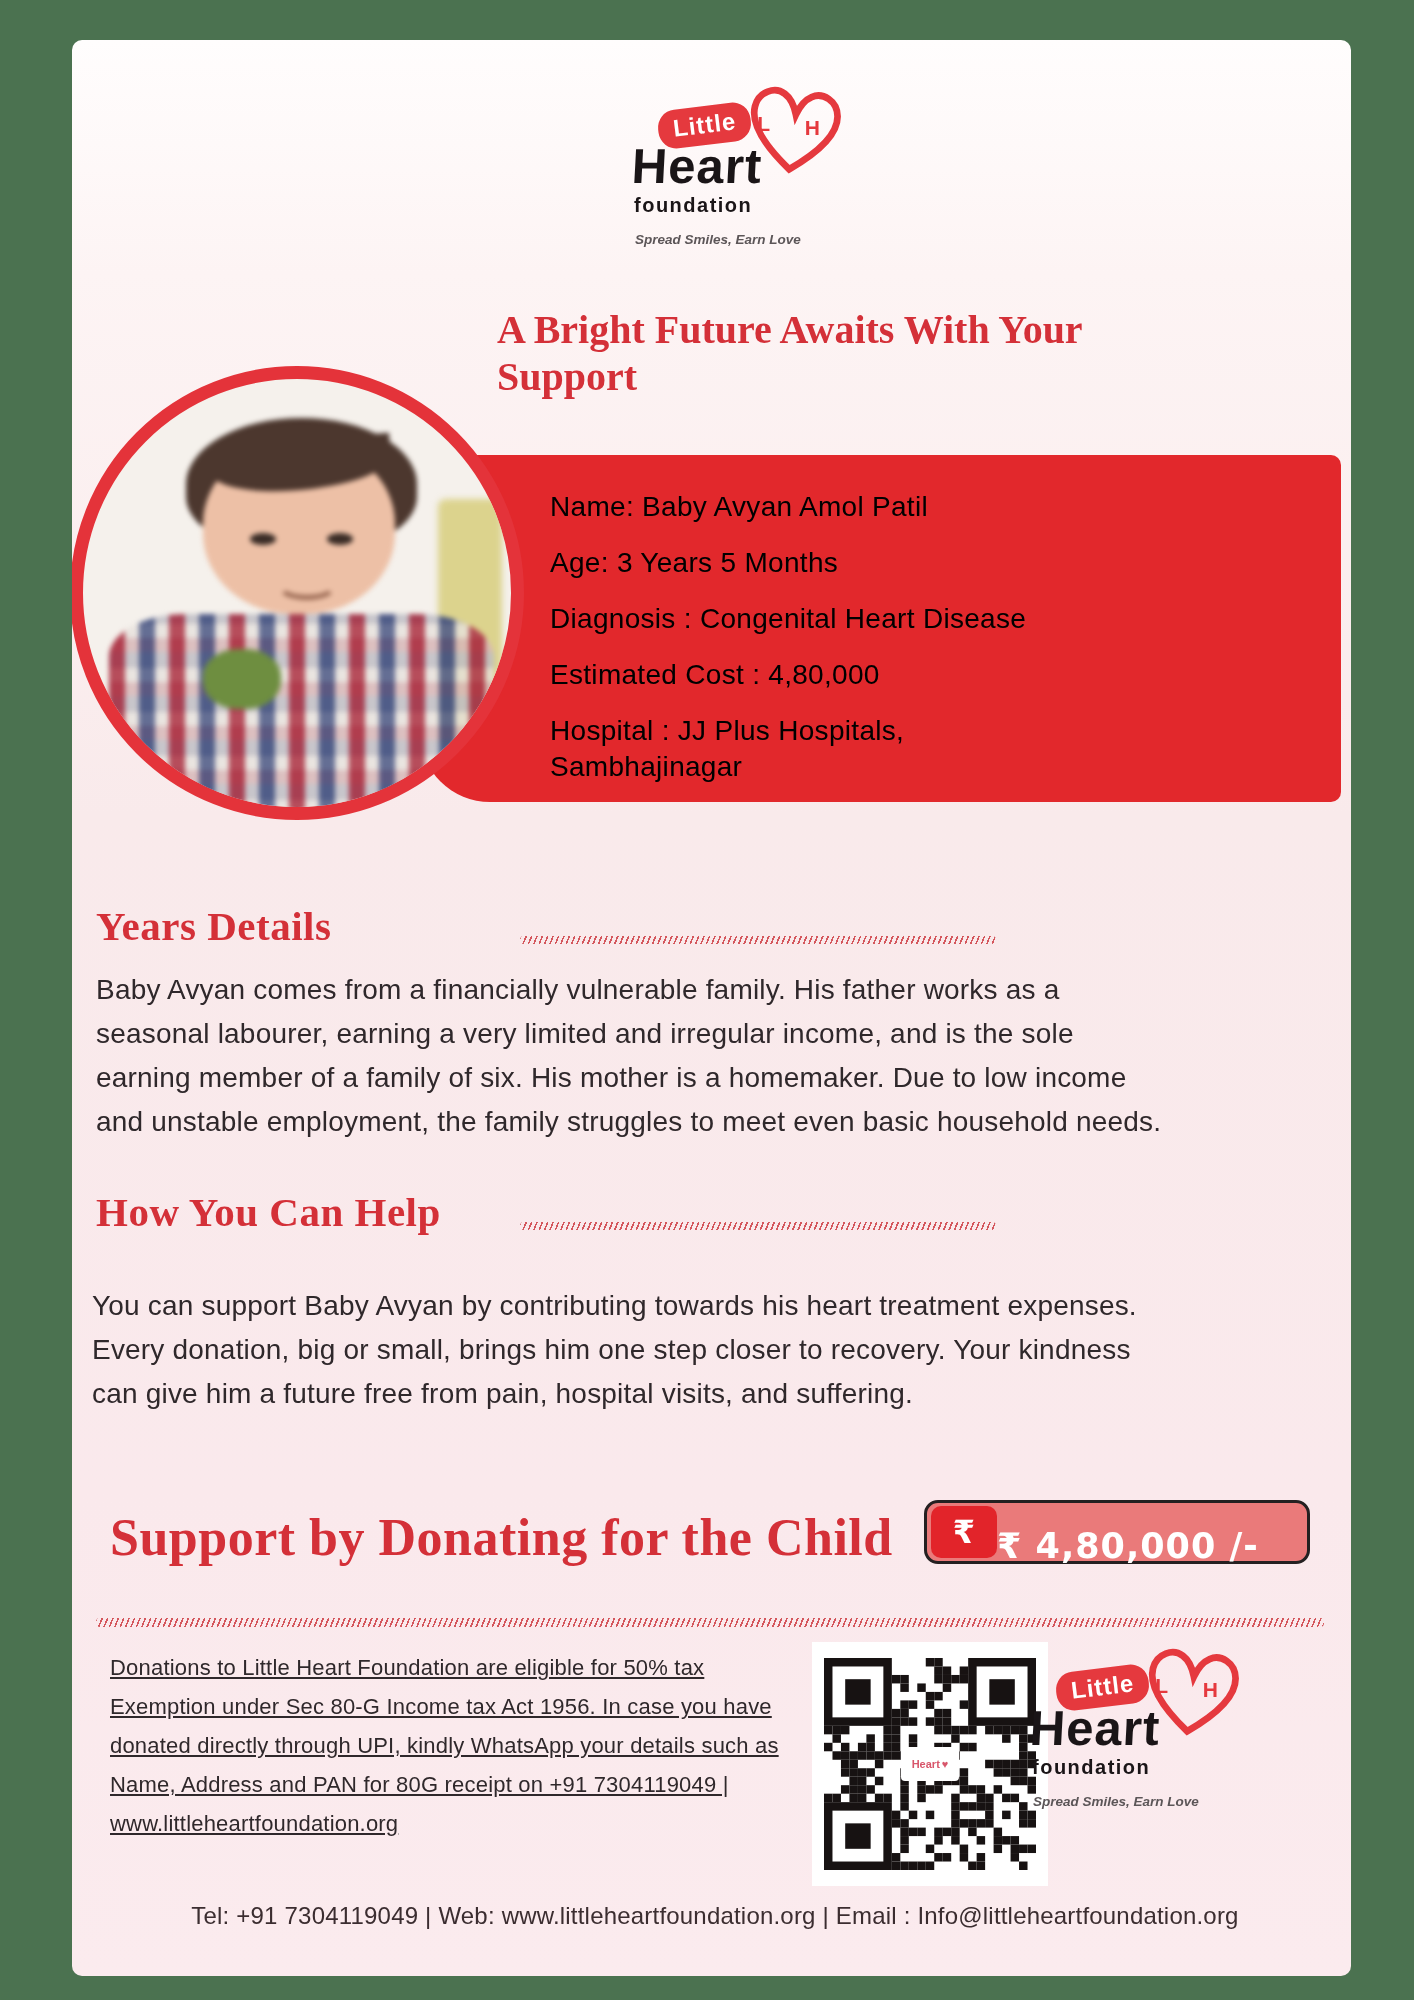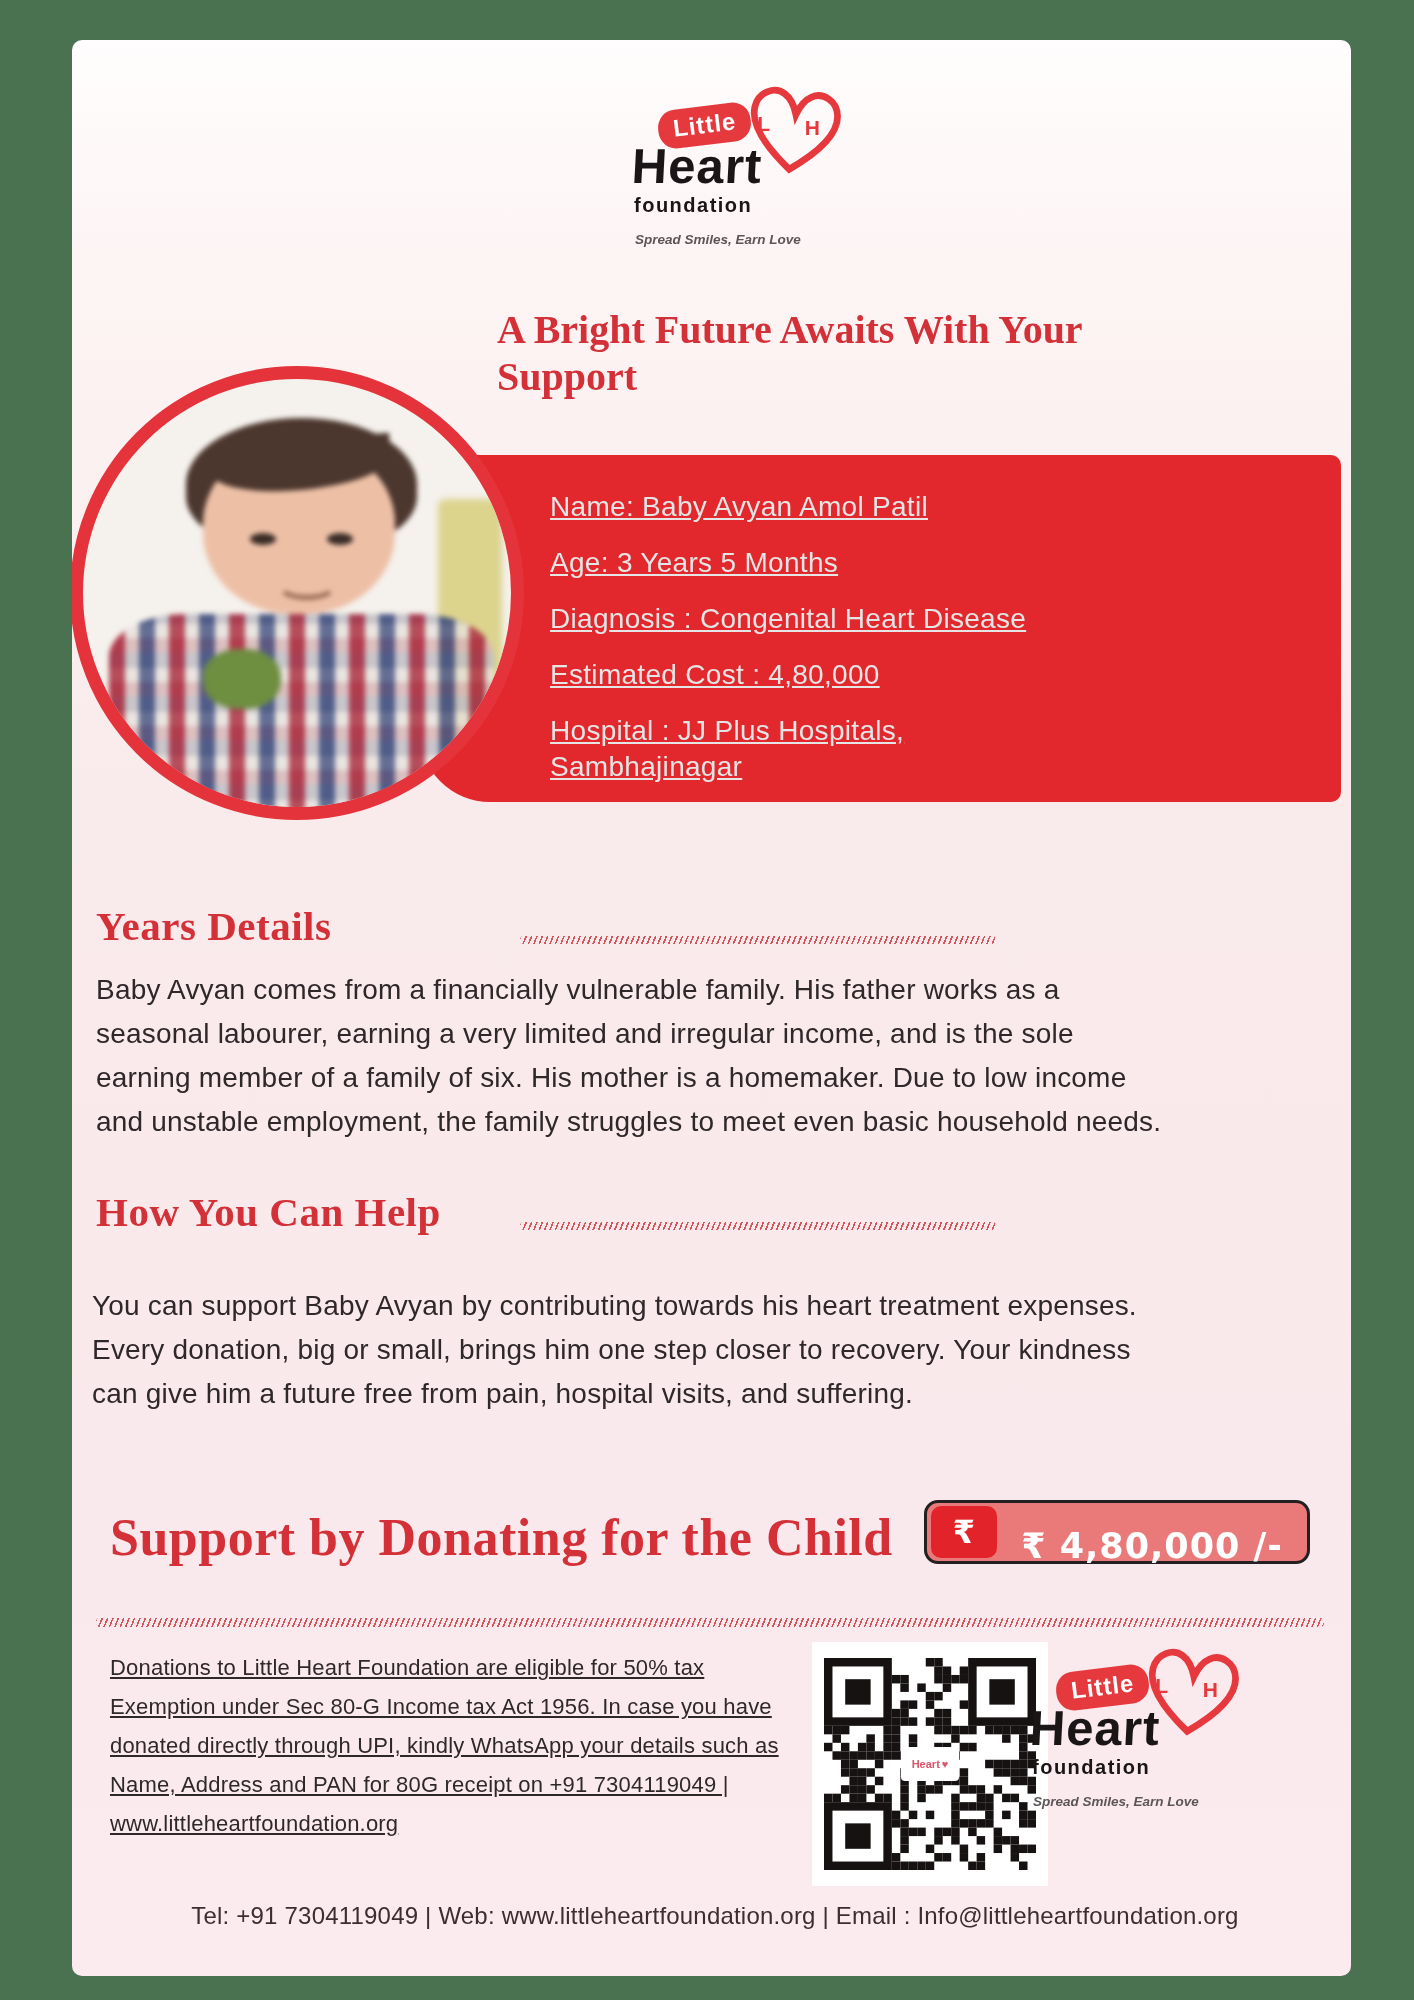--- a/index.html
+++ b/index.html
@@ -36,22 +36,22 @@
     font-family:"Liberation Serif",serif;font-weight:700;
     font-size:40px;line-height:1.18;color:#d43038;margin:0;
   }
   .info-box{
     position:absolute;left:348px;top:415px;right:10px;height:347px;
     background:#e2282c;border-radius:6px 10px 10px 70px;
     padding:34px 20px 0 130px;box-sizing:border-box;
   }
   .info-box ul{list-style:none;margin:0;padding:0;}
   .info-box li{
-    color:#e5e5e5;font-size:28px;line-height:36px;margin-bottom:20px;
-    white-space:pre-line;letter-spacing:.3px;text-decoration:underline;
+    color:#000000;font-size:28px;line-height:36px;margin-bottom:20px;
+    white-space:pre-line;letter-spacing:.3px;
   }
   
   .photo{
     position:absolute;left:-2px;top:326px;width:428px;height:428px;
     border:13px solid #e4333a;border-radius:50%;overflow:hidden;
     background:#f5f1ec;z-index:5;
   }
   .photo-inner{position:absolute;inset:0;filter:blur(2.5px);}
   .ph-strip{position:absolute;right:2%;top:28%;width:15%;height:58%;background:#dcd38d;border-radius:8px;filter:blur(2px);}
   .ph-hair{position:absolute;left:24%;top:9%;width:54%;height:31%;background:#4c372e;border-radius:52% 52% 42% 42%;}
@@ -85,21 +85,21 @@
     position:absolute;left:852px;top:1460px;width:386px;height:64px;
     background:#ea7a7a;border:3px solid #242021;border-radius:14px;
     box-sizing:border-box;display:flex;align-items:center;
   }
   .rupee-chip{
     width:66px;height:52px;margin-left:4px;background:#e2242a;border-radius:10px;
     display:flex;align-items:center;justify-content:center;
     color:#fff;font-size:32px;font-weight:700;font-family:"DejaVu Sans",sans-serif;
   }
   .amount-text{
-    flex:1;text-align:center;color:#fff;font-size:35px;font-weight:600;
+    flex:1;color:#fff;font-size:35px;font-weight:600;
     font-family:"DejaVu Sans",sans-serif;letter-spacing:1px;margin-top:28px;
   }
   
   .tax-note{
     position:absolute;left:38px;top:1608px;width:706px;
     color:#2f282b;font-size:22px;line-height:39px;margin:0;letter-spacing:.2px;text-decoration:underline;
   }
   .qr{
     position:absolute;left:740px;top:1602px;width:236px;height:244px;
     background:#fff;display:flex;align-items:center;justify-content:center;

